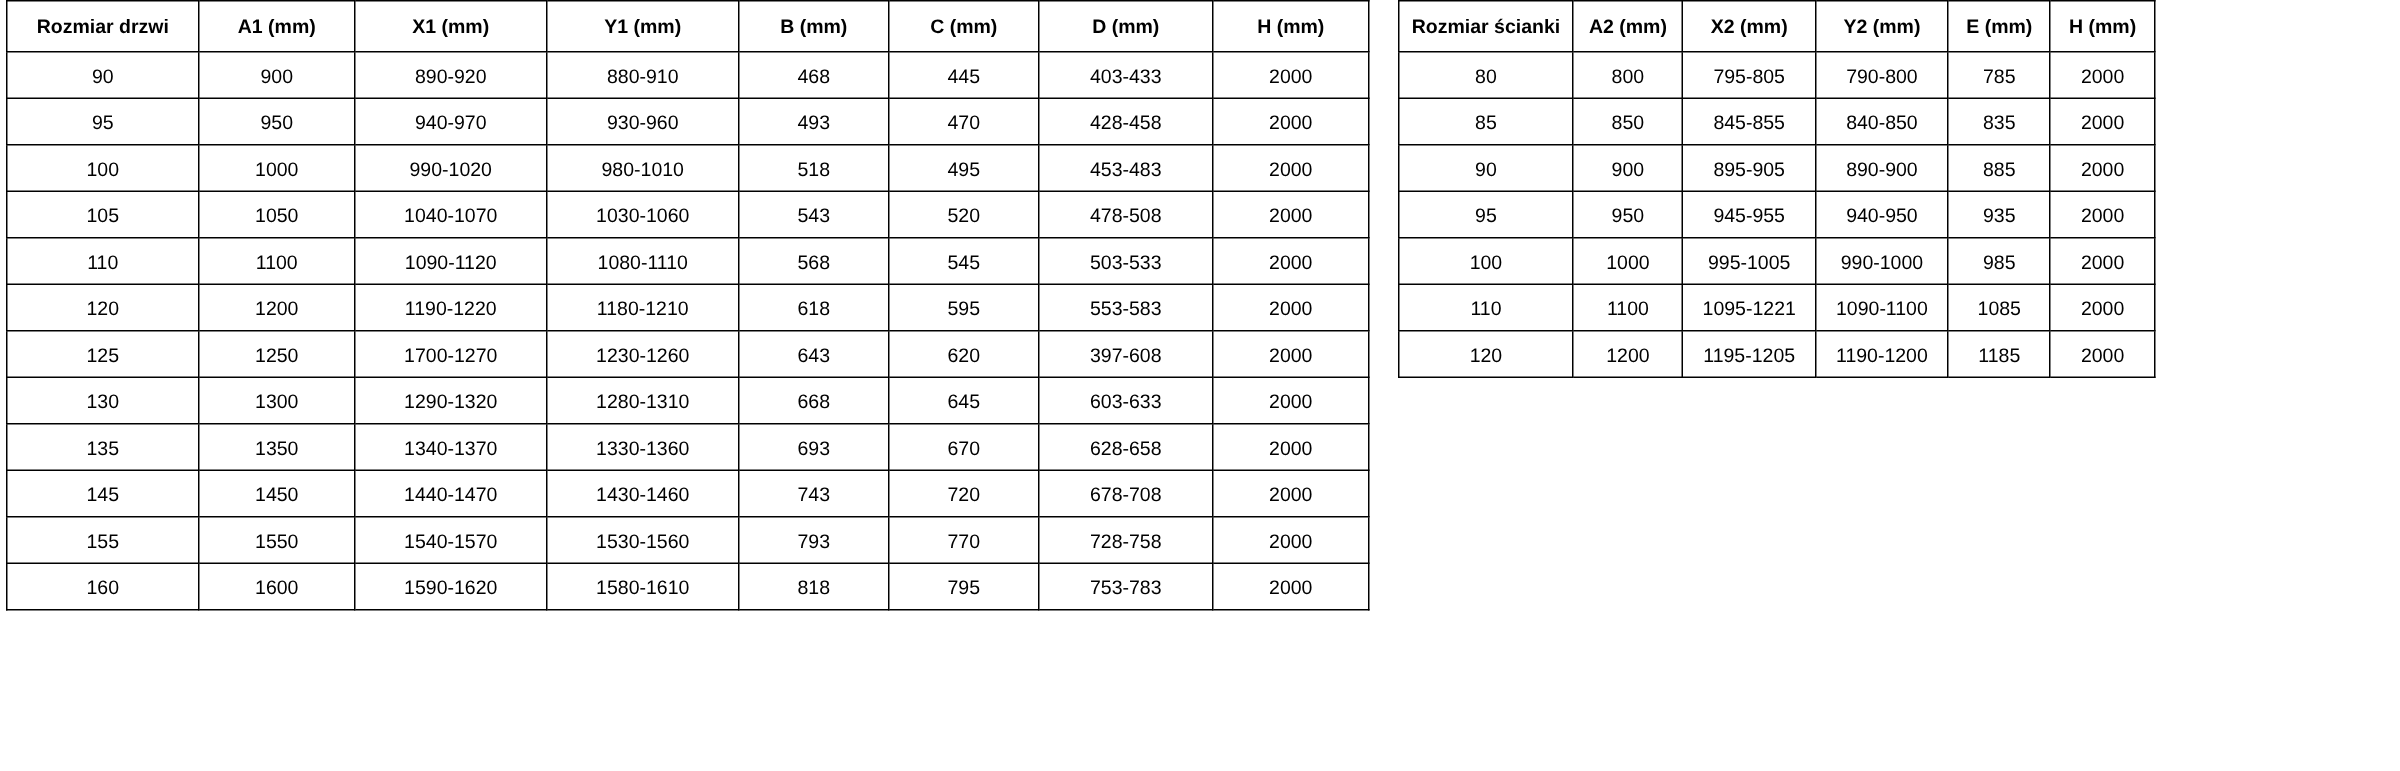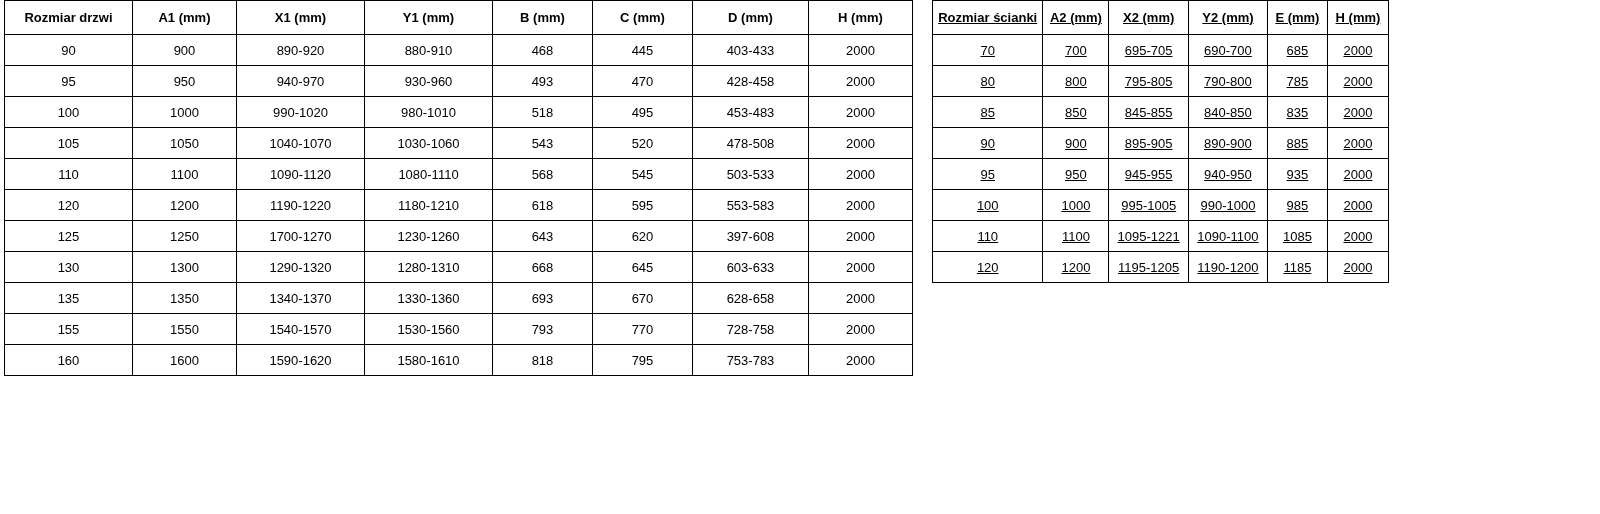--- a/index.html
+++ b/index.html
@@ -11,32 +11,32 @@
     width: 1600px;
     height: 514px;
     font-family: "Liberation Sans", sans-serif;
     color: #000000;
     overflow: hidden;
   }
   .page {
     position: relative;
     width: 1389px;
     height: 514px;
+    padding-left: 48px;
   }
   .table-wrap {
     position: absolute;
   }
   #doors-table-wrap {
     left: 4px;
     top: 0px;
   }
   #walls-table-wrap {
     left: 932px;
     top: 0px;
-    text-decoration: underline;
   }
   table {
     border-collapse: collapse;
     table-layout: fixed;
   }
   table td, table th {
     border: 1px solid #000000;
     text-align: center;
     vertical-align: middle;
     font-size: 13px;
@@ -181,20 +181,30 @@
             <td>135</td>
             <td>1350</td>
             <td>1340-1370</td>
             <td>1330-1360</td>
             <td>693</td>
             <td>670</td>
             <td>628-658</td>
             <td>2000</td>
           </tr>
           <tr>
+            <td>145</td>
+            <td>1450</td>
+            <td>1440-1470</td>
+            <td>1430-1460</td>
+            <td>743</td>
+            <td>720</td>
+            <td>678-708</td>
+            <td>2000</td>
+          </tr>
+          <tr>
             <td>155</td>
             <td>1550</td>
             <td>1540-1570</td>
             <td>1530-1560</td>
             <td>793</td>
             <td>770</td>
             <td>728-758</td>
             <td>2000</td>
           </tr>
           <tr>
@@ -226,28 +236,20 @@
             <th>Rozmiar ścianki</th>
             <th>A2 (mm)</th>
             <th>X2 (mm)</th>
             <th>Y2 (mm)</th>
             <th>E (mm)</th>
             <th>H (mm)</th>
           </tr>
       </thead>
       <tbody id="walls-body">
           <tr>
-            <td>70</td>
-            <td>700</td>
-            <td>695-705</td>
-            <td>690-700</td>
-            <td>685</td>
-            <td>2000</td>
-          </tr>
-          <tr>
             <td>80</td>
             <td>800</td>
             <td>795-805</td>
             <td>790-800</td>
             <td>785</td>
             <td>2000</td>
           </tr>
           <tr>
             <td>85</td>
             <td>850</td>

